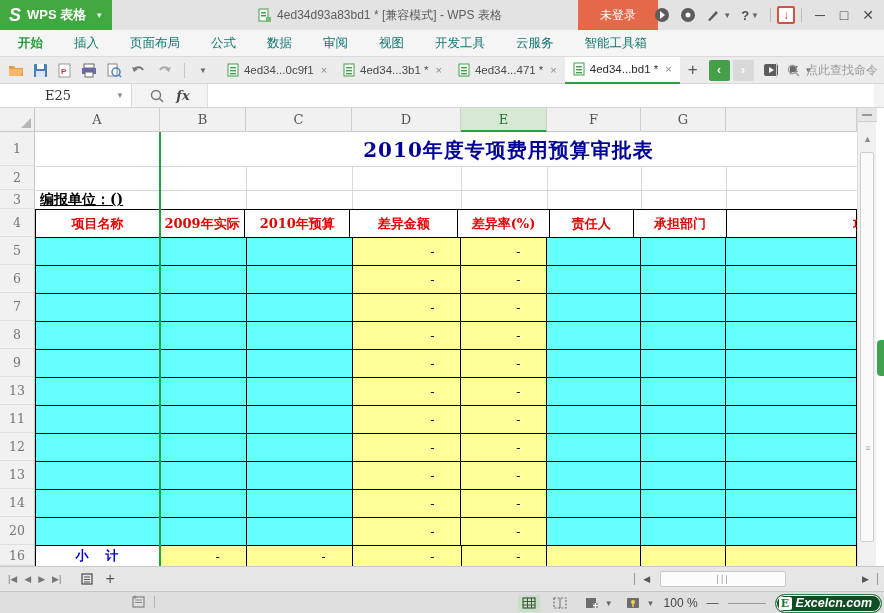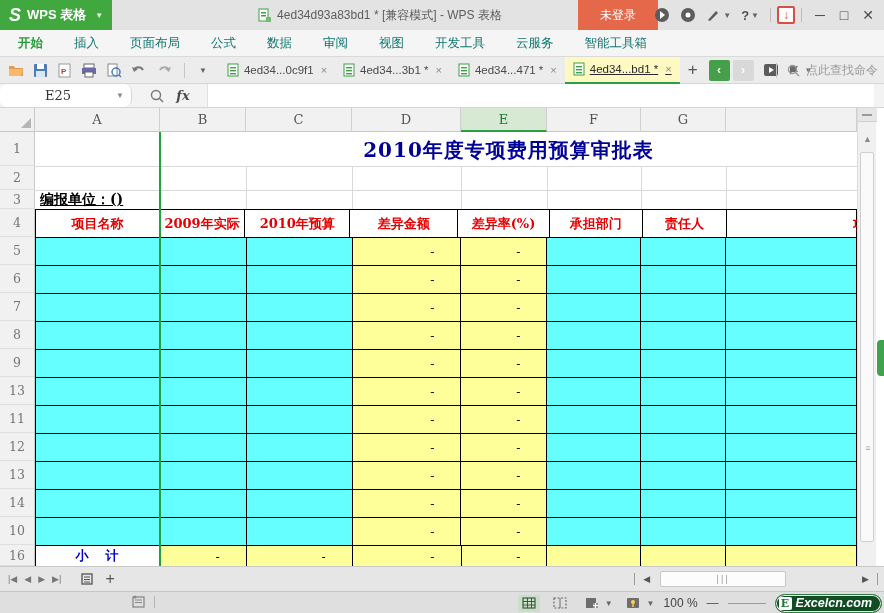--- a/index.html
+++ b/index.html
@@ -37,36 +37,36 @@
   .toolbar { position:absolute; left:0; top:57px; width:884px; height:27px; background:#ececec;
              border-bottom:1px solid #d6d6d6; display:flex; align-items:center; }
   .qicons { display:flex; align-items:center; gap:9px; padding:0 6px 0 8px; }
   .qicons svg { display:block; }
   .q-div { width:1px; height:15px; background:#c6c6c6; margin:0 3px; }
   .q-caret { font-size:8px; color:#666; margin:0 6px 0 2px; }
   .doctabs { display:flex; align-items:stretch; height:27px; }
   .doctab { display:flex; align-items:center; gap:5px; padding:0 8px; font-size:11.5px; color:#4a4a4a;
             white-space:nowrap; }
   .doctab .x { color:#8a8a8a; font-size:11px; margin-left:2px; }
-  .doctab.active { background:#fef9c3; border-bottom:2px solid #2c9f45; color:#2b2b2b;text-decoration:underline; }
+  .doctab.active { background:#ffffff; border-bottom:2px solid #2c9f45; color:#2b2b2b; }
   .newtab-btn { font-size:17px; color:#555; padding:0 8px; }
   .navbtn { width:21px; height:21px; border-radius:2px; display:flex; align-items:center;
             justify-content:center; font-size:12px; font-weight:bold; margin-left:3px; }
   .navbtn.prev { background:#45a049; color:#fff; }
   .navbtn.next { background:#d9d9d9; color:#fff; }
   .misc-ic { margin-left:9px; display:flex; align-items:center; color:#555; }
   .cmd-search { position:absolute; right:6px; top:0; height:27px; display:flex; align-items:center;
                 gap:6px; color:#9b9b9b; font-size:12px; }
   .search-divider { width:1px; height:15px; background:#c6c6c6; margin-right:4px; }
 
   
   .formulabar { position:absolute; left:0; top:84px; width:884px; height:24px; background:#f3f3f3;
                 border-bottom:1px solid #d4d4d4; }
   .namebox { position:absolute; left:0; top:0; width:132px; height:23px; background:#fff;
-             border-right:1px solid #d8d8d8; display:flex; align-items:center;border-radius:7px; }
+             border-right:1px solid #d8d8d8; display:flex; align-items:center; }
   .namebox .val { flex:1; text-align:center; font-family:"DejaVu Serif", serif; font-size:13px; color:#333; }
   .namebox .caret { font-size:8px; color:#888; margin-right:7px; }
   .fx-zone { position:absolute; left:133px; top:0; width:74px; height:23px; display:flex;
              align-items:center; justify-content:center; gap:12px; }
   .fx-label { font-family:"DejaVu Serif", serif; font-style:italic; font-weight:bold;
               font-size:13px; color:#4a4a4a; }
   .formula-input { position:absolute; left:207px; top:0; width:667px; height:23px; background:#fff;
                    border-left:1px solid #e0e0e0; }
 
   
@@ -358,21 +358,21 @@
         <div class="rowhead" style="top: 129px; height: 28px;">5</div>
         <div class="rowhead" style="top: 157px; height: 28px;">6</div>
         <div class="rowhead" style="top: 185px; height: 28px;">7</div>
         <div class="rowhead" style="top: 213px; height: 28px;">8</div>
         <div class="rowhead" style="top: 241px; height: 28px;">9</div>
         <div class="rowhead" style="top: 269px; height: 28px;">13</div>
         <div class="rowhead" style="top: 297px; height: 28px;">11</div>
         <div class="rowhead" style="top: 325px; height: 28px;">12</div>
         <div class="rowhead" style="top: 353px; height: 28px;">13</div>
         <div class="rowhead" style="top: 381px; height: 28px;">14</div>
-        <div class="rowhead" style="top: 409px; height: 28px;">10</div>
+        <div class="rowhead" style="top: 409px; height: 28px;">20</div>
         <div class="rowhead" style="top: 437px; height: 21px;">16</div>
       </div>
 
     <div class="gridwrap" id="gridwrap">
         <div class="gline" style="left: 0px; top: 58px; width: 822px; height: 1px;"></div>
         <div class="gline" style="left: 0px; top: 34px; width: 822px; height: 1px;"></div>
         <div class="gline" style="left: 691px; top: 34px; width: 1px; height: 43px;"></div>
         <div class="gline" style="left: 606px; top: 34px; width: 1px; height: 43px;"></div>
         <div class="gline" style="left: 512px; top: 34px; width: 1px; height: 43px;"></div>
         <div class="gline" style="left: 426px; top: 34px; width: 1px; height: 43px;"></div>
@@ -381,22 +381,22 @@
         <div class="gline" style="left: 125px; top: 34px; width: 1px; height: 43px;"></div>
       <div class="sheet-title">2010年度专项费用预算审批表</div>
       <div class="unit-label">编报单位：()</div>
       <div class="xtable" id="xtable">
           <div class="xrow" style="height: 28px;">
             <div class="xcell head" style="width: 125px; height: 28px; background: rgb(255, 255, 255);">项目名称</div>
             <div class="xcell head" style="width: 86px; height: 28px; background: rgb(255, 255, 255);">2009年实际</div>
             <div class="xcell head" style="width: 106px; height: 28px; background: rgb(255, 255, 255);">2010年预算</div>
             <div class="xcell head" style="width: 109px; height: 28px; background: rgb(255, 255, 255);">差异金额</div>
             <div class="xcell head" style="width: 92px; height: 28px; background: rgb(255, 255, 255);">差异率(%)</div>
+            <div class="xcell head" style="width: 85px; height: 28px; background: rgb(255, 255, 255);">责任人</div>
             <div class="xcell head" style="width: 94px; height: 28px; background: rgb(255, 255, 255);">承担部门</div>
-            <div class="xcell head" style="width: 85px; height: 28px; background: rgb(255, 255, 255);">责任人</div>
             <div class="xcell head" style="width: 131px; height: 28px; background: rgb(255, 255, 255);"></div>
           </div>
           <div class="xrow" style="height: 28px;">
             <div class="xcell" style="width: 125px; height: 28px; background: rgb(102, 255, 255);"></div>
             <div class="xcell" style="width: 86px; height: 28px; background: rgb(102, 255, 255);"></div>
             <div class="xcell" style="width: 106px; height: 28px; background: rgb(102, 255, 255);"></div>
             <div class="xcell num" style="width: 109px; height: 28px; background: rgb(255, 255, 153);">-</div>
             <div class="xcell num" style="width: 86px; height: 28px; background: rgb(255, 255, 153);">-</div>
             <div class="xcell" style="width: 94px; height: 28px; background: rgb(102, 255, 255);"></div>
             <div class="xcell" style="width: 85px; height: 28px; background: rgb(102, 255, 255);"></div>

